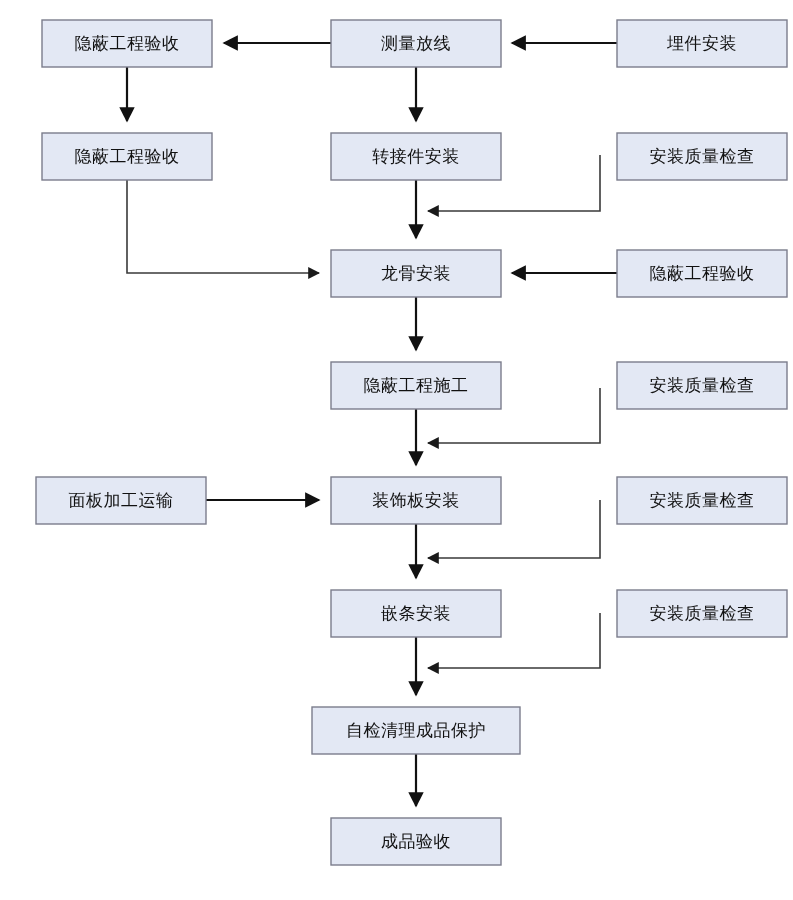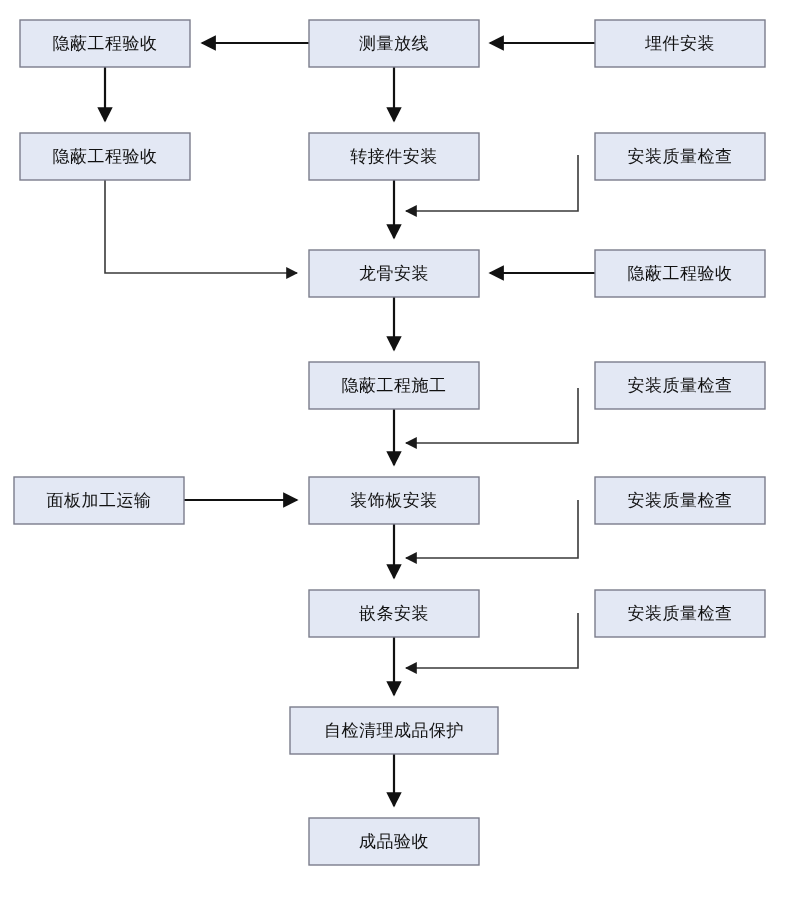--- a/index.html
+++ b/index.html
@@ -10,20 +10,21 @@
   body {
     width: 793px;
     height: 900px;
     font-family: "Liberation Sans", "DejaVu Sans", sans-serif;
     overflow: hidden;
   }
   #flow-root {
     position: relative;
     width: 686px;
     height: 900px;
+    margin-left: 22px;
   }
   svg.flow-canvas {
     position: absolute;
     top: 0;
     left: 0;
     width: 793px;
     height: 900px;
   }
   .node-rect {
     fill: #e3e8f4;

